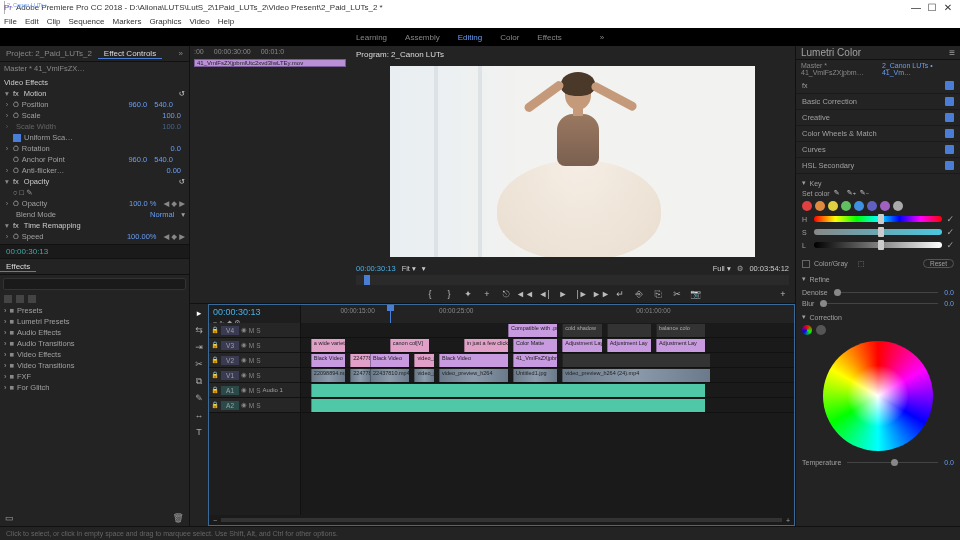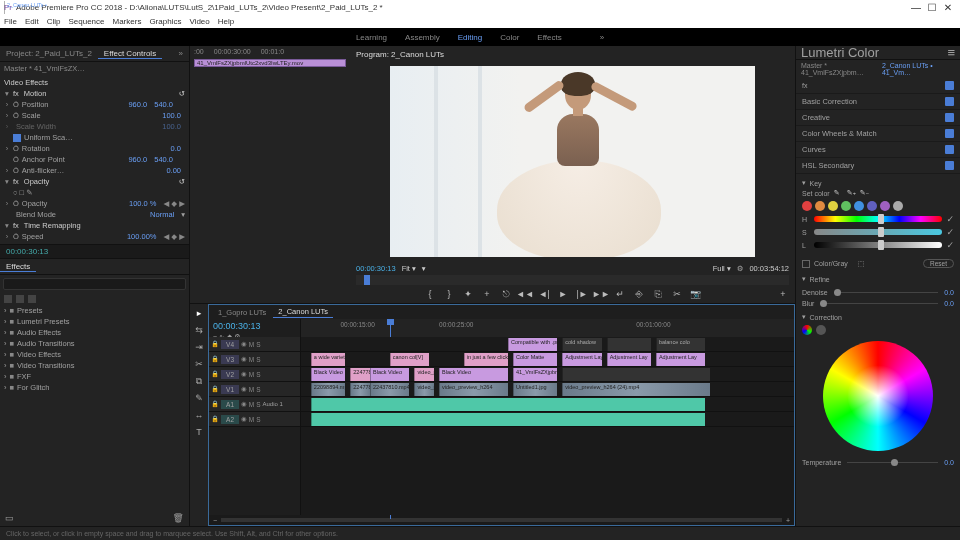--- a/index.html
+++ b/index.html
@@ -88,21 +88,21 @@
 .track-hdr .micon{color:#888}
 .track-content{flex:1;position:relative;background:#1a1a1a}
 .track-row{height:15px;border-bottom:1px solid #111;position:relative}
 .clip{position:absolute;top:1px;height:13px;font-size:5.5px;padding:1px 2px;overflow:hidden;white-space:nowrap;color:#222;border-left:1px solid rgba(0,0,0,.3)}
 .clip.purple{background:#c89ae0}
 .clip.pink{background:#e0a0c8}
 .clip.green{background:#4fc8a8}
 .clip.thumb{background:linear-gradient(90deg,#6a7a8a,#8a9aaa,#6a7a8a)}
 .clip.dark{background:#333;color:#aaa}
 .audio-wave{background:repeating-linear-gradient(90deg,#3a9a7a 0 1px,#4fc8a8 1px 3px)}
-.lumetri-hdr{height:14px;display:flex;align-items:center;padding:0 5px;font-size:13px;border-bottom:1px solid #111}
+.lumetri-hdr{height:14px;display:flex;align-items:center;padding:0 5px;font-size:10px;border-bottom:1px solid #111}
 .lumetri-sub{display:flex;justify-content:space-between;padding:2px 5px;font-size:7px}
 .section{display:flex;justify-content:space-between;align-items:center;padding:3px 6px;font-size:7.5px;border-bottom:1px solid #1a1a1a}
 .section .chk{width:9px;height:9px;background:#4a7dd6;border-radius:1px}
 .hsl-body{padding:3px 6px}
 .hsl-row{display:flex;align-items:center;gap:4px;margin:2px 0;font-size:7px}
 .dropper{width:9px;height:9px;color:#ccc}
 .swatches{display:flex;gap:3px;margin:3px 0}
 .swatch{width:10px;height:10px;border-radius:50%}
 .hsl-slider{height:10px;display:flex;align-items:center;gap:4px;margin:3px 0}
 .hsl-slider .lbl{width:8px;font-size:7px}
@@ -397,24 +397,20 @@
         <span class="tool active">▸</span>
         <span class="tool">⇆</span>
         <span class="tool">⇥</span>
         <span class="tool">✂</span>
         <span class="tool">⧉</span>
         <span class="tool">✎</span>
         <span class="tool">↔</span>
         <span class="tool">T</span>
       </div>
       <div class="timeline-panel">
-        <div class="tl-tabs">
-          <span>1_Gopro LUTs</span>
-          <span class="active">2_Canon LUTs</span>
-        </div>
         <div class="tl-header">
           <div class="tl-left">
             <div class="tc">00:00:30:13</div>
             <div style="display:flex;gap:2px;margin-top:2px">
                 <span style="font-size:7px">⌐</span>
                 <span style="font-size:7px">∿</span>
                 <span style="font-size:7px">◆</span>
                 <span style="font-size:7px">⚙</span>
               </div>
           </div>

